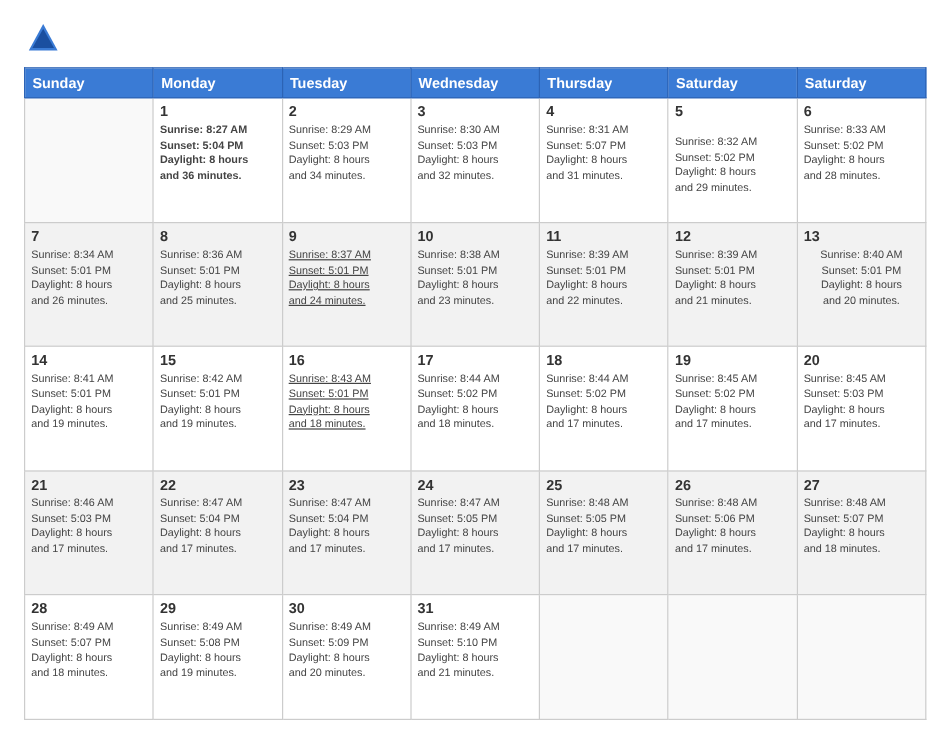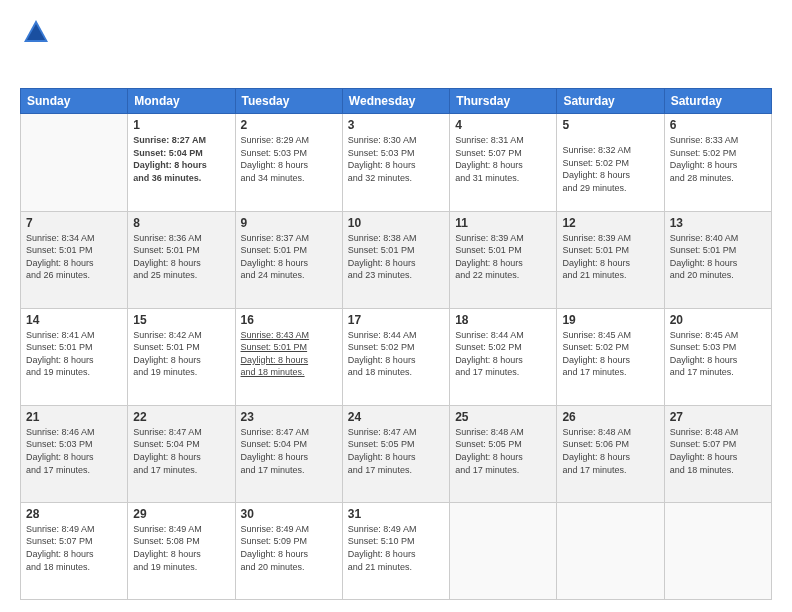--- a/index.html
+++ b/index.html
@@ -9,21 +9,20 @@
       width: 792px;
       height: 612px;
       overflow: hidden;
     }
     .page {
       width: 792px;
       height: 612px;
       padding: 18px 20px 12px 20px;
       display: flex;
       flex-direction: column;
-      gap: 32px;
     }
     .header {
       display: flex;
       justify-content: space-between;
       align-items: flex-start;
       margin-bottom: 10px;
     }
     .logo {
       display: flex;
       align-items: center;
@@ -203,21 +202,21 @@
           </td>
           <td>
             <span class="day-number">8</span>
             <div class="day-info" style="white-space: pre-line;">Sunrise: 8:36 AM
 Sunset: 5:01 PM
 Daylight: 8 hours
 and 25 minutes.</div>
           </td>
           <td>
             <span class="day-number">9</span>
-            <div class="day-info" style="white-space: pre-line;">Sunrise: 8:37 AM
+            <div class="day-info" style="white-space: pre-line; text-decoration: underline;">Sunrise: 8:37 AM
 Sunset: 5:01 PM
 Daylight: 8 hours
 and 24 minutes.</div>
           </td>
           <td>
             <span class="day-number">10</span>
             <div class="day-info" style="white-space: pre-line;">Sunrise: 8:38 AM
 Sunset: 5:01 PM
 Daylight: 8 hours
 and 23 minutes.</div>
@@ -231,21 +230,21 @@
           </td>
           <td>
             <span class="day-number">12</span>
             <div class="day-info" style="white-space: pre-line;">Sunrise: 8:39 AM
 Sunset: 5:01 PM
 Daylight: 8 hours
 and 21 minutes.</div>
           </td>
           <td>
             <span class="day-number">13</span>
-            <div class="day-info" style="white-space: pre-line;">Sunrise: 8:40 AM
+            <div class="day-info" style="white-space: pre-line; text-align: center;">Sunrise: 8:40 AM
 Sunset: 5:01 PM
 Daylight: 8 hours
 and 20 minutes.</div>
           </td>
         </tr>
         <tr class="row-white">
           <td>
             <span class="day-number">14</span>
             <div class="day-info" style="white-space: pre-line;">Sunrise: 8:41 AM
 Sunset: 5:01 PM

